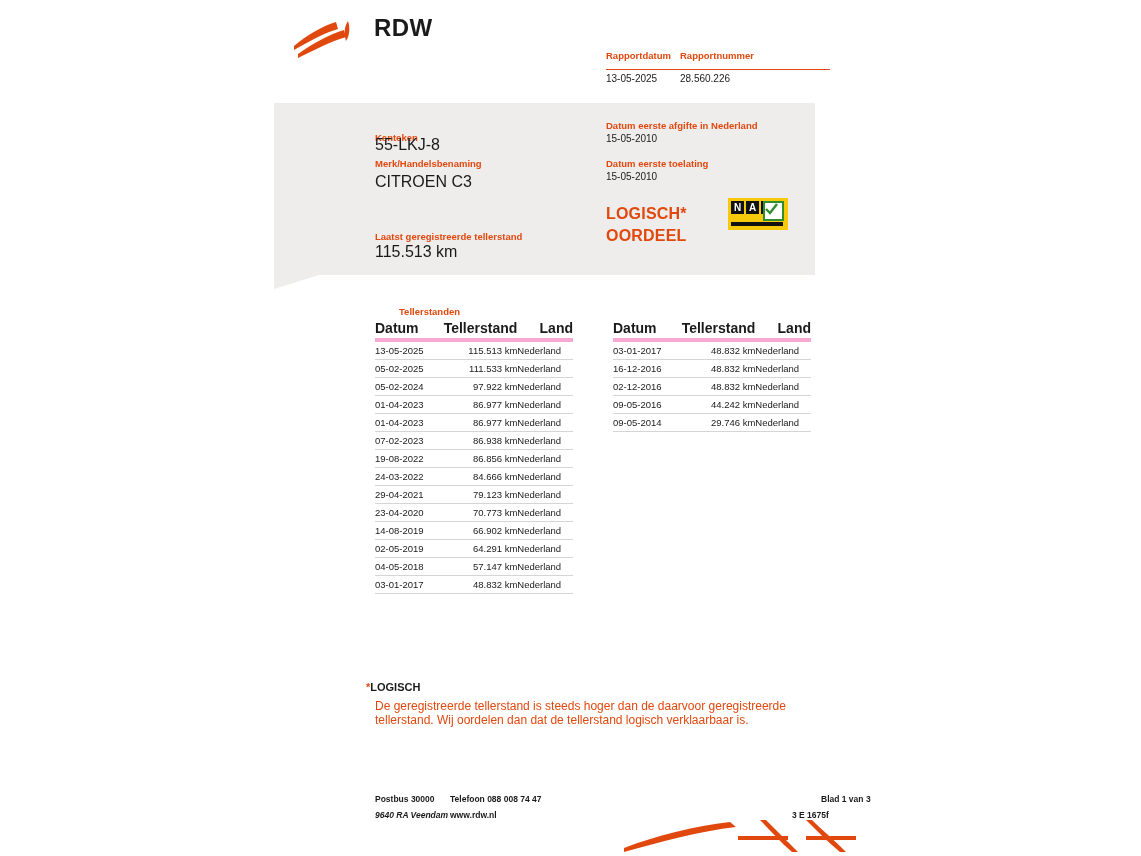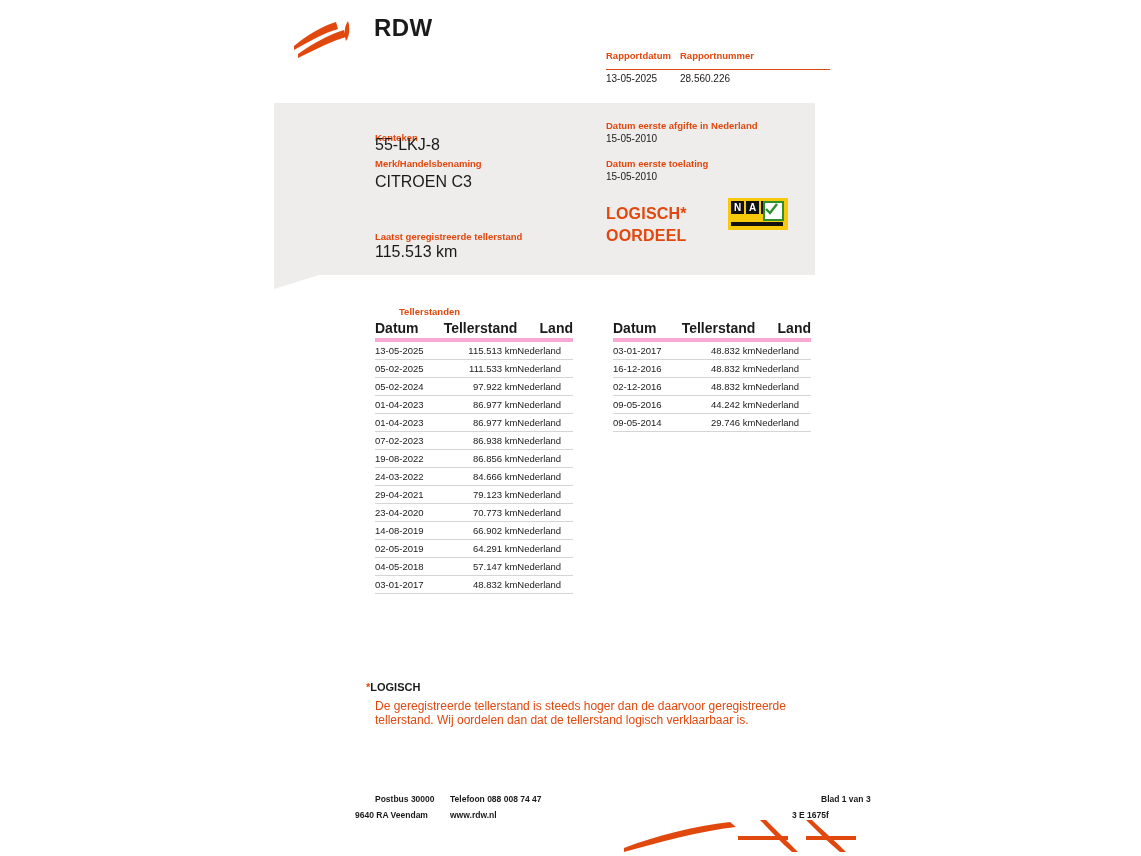--- a/index.html
+++ b/index.html
@@ -446,21 +446,21 @@
       </tbody>
   </table>
 
   <div class="note-title">
     <span class="star">*</span><span>LOGISCH</span>
   </div>
   <div class="note-body">De geregistreerde tellerstand is steeds hoger dan de daarvoor geregistreerde tellerstand. Wij oordelen dan dat de tellerstand logisch verklaarbaar is.</div>
 
   <div class="footer">
     <div class="f" style="left:375px; top:4px;">Postbus 30000</div>
-    <div class="f" style="left:355px; top:20px;">9640 RA Veendam</div>
+    <div class="f" style="left:375px; top:20px;font-style:italic;">9640 RA Veendam</div>
     <div class="f" style="left:450px; top:4px;">Telefoon 088 008 74 47</div>
     <div class="f" style="left:450px; top:20px;">www.rdw.nl</div>
     <div class="f" style="left:783px; top:4px;margin-left:38px;">Blad 1 van 3</div>
     <div class="f" style="left:792px; top:20px;">3 E 1675f</div>
   </div>
 
   <div class="footer-logo">
     <svg width="250" height="38" viewBox="0 0 250 38">
       <path d="M110 4 C75 8, 35 18, 4 30 L4 34 C40 24, 80 13, 116 9 Z" fill="#e1480e"></path>
       <path d="M140 2 C150 12, 160 24, 172 34 L178 34 C166 22, 154 10, 146 2 Z" fill="#e1480e"></path>

